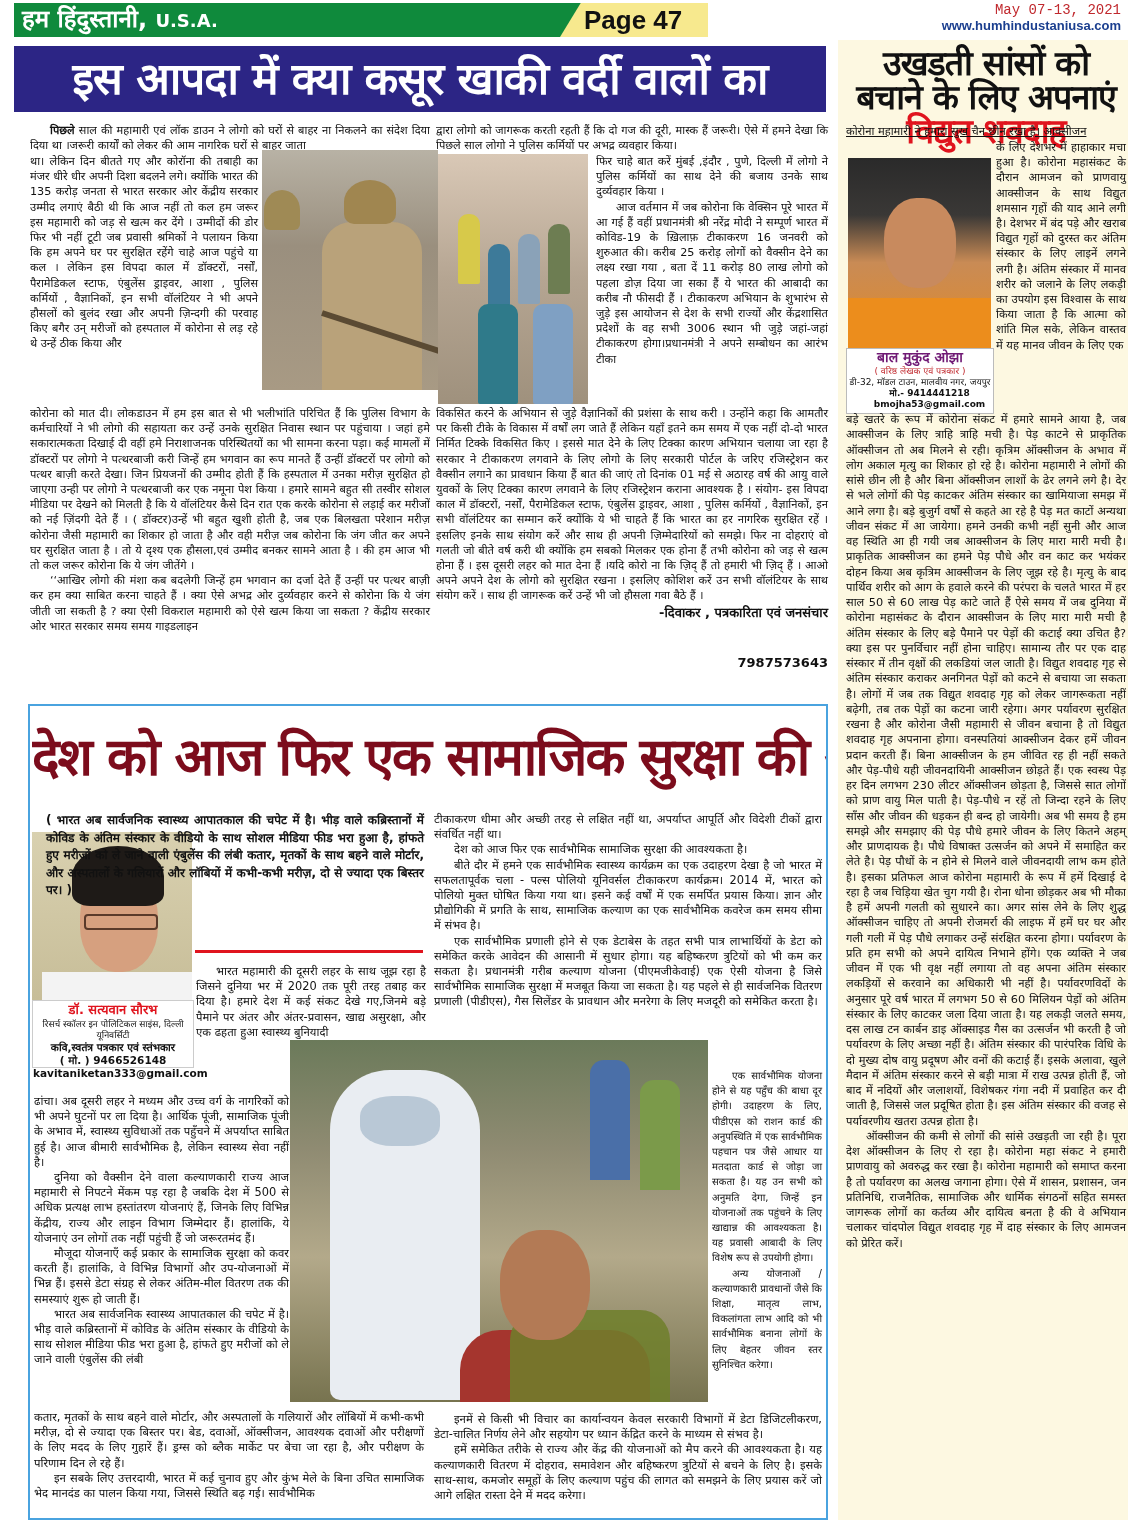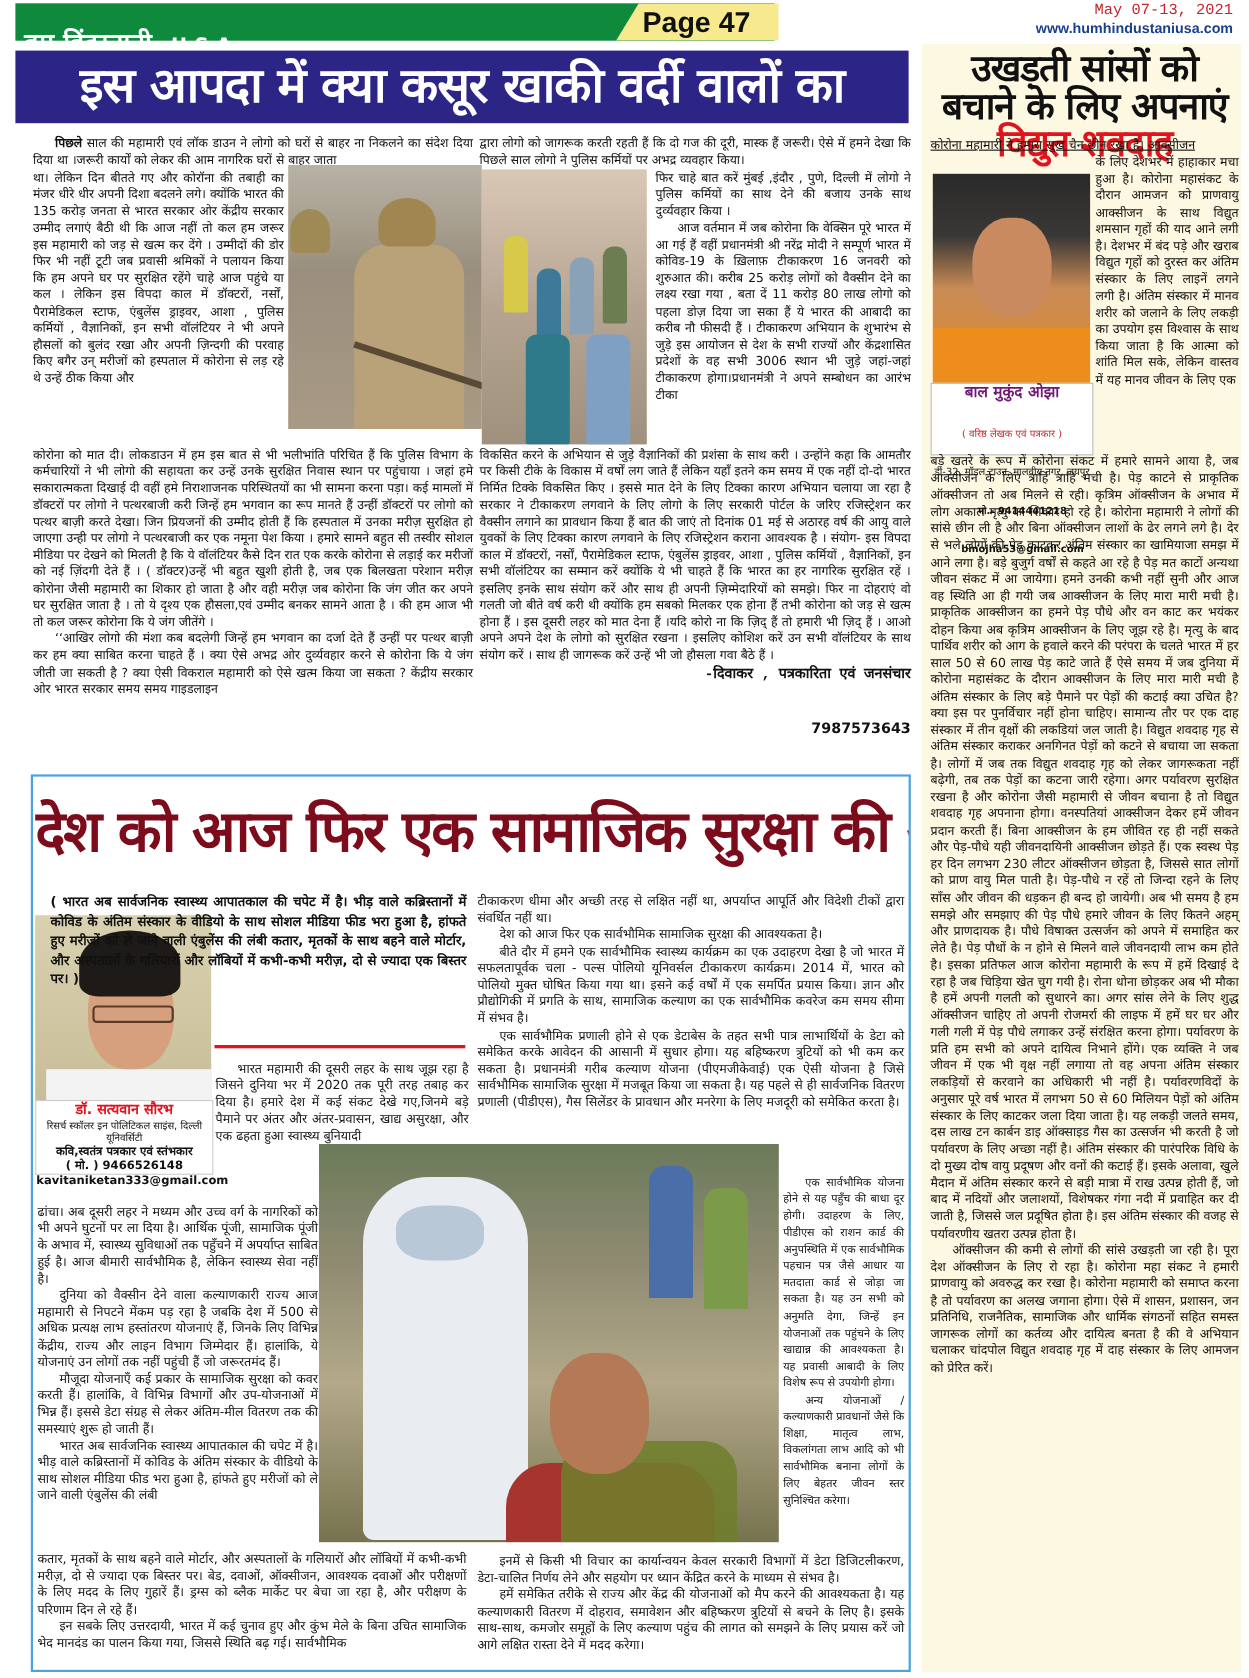--- a/index.html
+++ b/index.html
@@ -1,20 +1,20 @@
 <!DOCTYPE html>
 <html><head>
 <meta charset="utf-8">
 <style>
   html,body{margin:0;padding:0;background:#fff;}
   body{width:1135px;height:1525px;position:relative;overflow:hidden;font-family:"DejaVu Sans",sans-serif;color:#111;}
   .abs{position:absolute;}
   
   #masthead{left:14px;top:3px;width:690px;height:34px;background:#0f8a3c;}
-  #mast-title{left:22px;top:4px;color:#fff;font-weight:bold;font-size:24px;line-height:30px;white-space:nowrap;margin-top:20px;}
+  #mast-title{left:22px;top:4px;color:#fff;font-weight:bold;font-size:24px;line-height:30px;white-space:nowrap;}
   #mast-title .usa{font-size:18px;}
   #page-tab{left:560px;top:3px;width:148px;height:34px;background:#f7e98e;clip-path:polygon(14% 0,100% 0,100% 100%,0 100%);}
   #page-label{left:584px;top:4px;font-family:"Liberation Sans",sans-serif;font-weight:bold;font-size:26px;line-height:32px;color:#111;}
   #date{right:14px;top:2px;font-family:Liberation Mono, monospace;font-size:14px;color:#c0282d;text-align:right;}
   #site{right:14px;top:18px;font-family:"Liberation Sans",sans-serif;font-size:13px;color:#1b3f8f;font-weight:bold;}
   
   #hl1{left:14px;top:46px;width:812px;height:66px;background:#2c2585;color:#fff;font-weight:bold;font-size:44px;line-height:66px;text-align:center;white-space:nowrap;overflow:hidden;letter-spacing:-1px;}
   
   #rightcol{left:838px;top:40px;width:290px;height:1480px;background:#fdf8e1;}
   #hl3{left:845px;top:46px;width:282px;font-weight:bold;font-size:34px;line-height:34px;color:#111;letter-spacing:-1px;text-align:center;}
@@ -29,21 +29,21 @@
   #photo-police .b1{position:absolute;left:60px;top:72px;width:100px;height:168px;background:#b9a27a;border-radius:30px 30px 0 0;}
   #photo-police .h2{position:absolute;left:2px;top:40px;width:36px;height:40px;border-radius:50% 50% 6px 6px;background:#9f8a55;}
   #photo-police .stick{position:absolute;left:60px;top:160px;width:150px;height:6px;background:#5a4a33;transform:rotate(18deg);transform-origin:left;}
   #photo-crowd{left:438px;top:238px;width:150px;height:175px;background:linear-gradient(180deg,#d9c8b6 0%,#b5a592 50%,#9f917d 100%);}
   #photo-crowd .p{position:absolute;width:22px;height:70px;border-radius:10px 10px 2px 2px;}
   #portrait-ojha{left:848px;top:158px;width:143px;height:190px;background:linear-gradient(180deg,#2a2a2a 0%,#3a3836 30%,#c98b55 55%,#e08a2a 100%);}
   #portrait-ojha .face{position:absolute;left:36px;top:40px;width:72px;height:90px;border-radius:45%;background:#c88a5e;}
   #portrait-ojha .shirt{position:absolute;left:0;top:140px;width:143px;height:60px;background:#ec8d1c;}
   #caption-ojha{left:846px;top:348px;width:146px;height:64px;background:#fff;border:1px solid #bbb;text-align:center;}
   #caption-ojha .name{color:#701a75;font-weight:bold;font-size:14px;line-height:17px;}
-  #caption-ojha .sm{font-size:9px;line-height:11px;margin-top:24px;}
+  #caption-ojha .sm{font-size:9px;line-height:11px;}
   #caption-ojha .rd{color:#c0282d;}
   #caption-ojha .bold{font-weight:bold;padding-left:19px;}
   
   #box2{left:28px;top:704px;width:800px;height:816px;border:2px solid #4aa3df;box-sizing:border-box;background:#fff;}
   #hl2{left:32px;top:707px;width:794px;height:100px;color:#7c0c1c;font-weight:bold;font-size:52px;line-height:100px;text-align:center;white-space:nowrap;letter-spacing:-2px;overflow:hidden;}
   #standfirst{left:46px;top:812px;width:378px;font-size:12px;line-height:17.6px;font-weight:bold;text-align:justify;}
   #standfirst-rule{left:195px;top:950px;width:228px;height:3px;background:#e0141e;}
   #portrait-saurabh{left:32px;top:832px;width:160px;height:168px;background:linear-gradient(180deg,#d9d1b0 0%,#c7bd98 100%);}
   #portrait-saurabh .hair{position:absolute;left:40px;top:14px;width:92px;height:60px;border-radius:50% 50% 20% 20%;background:#1e1a17;}
   #portrait-saurabh .face{position:absolute;left:48px;top:40px;width:78px;height:100px;border-radius:45%;background:#d6a07f;}
@@ -104,21 +104,21 @@
   <div class="p" style="left:110px;top:70px;background:#6d7d52;"></div>
   <div class="p" style="left:40px;top:150px;width:40px;height:100px;background:#2f7a8a;"></div>
   <div class="p" style="left:95px;top:150px;width:40px;height:100px;background:#7fa0c3;"></div>
 </div>
 <div class="abs col" style="left:596px;top:154px;width:232px;">
   <p>फिर चाहे बात करें मुंबई ,इंदौर , पुणे, दिल्ली में लोगो ने पुलिस कर्मियों का साथ देने की बजाय उनके साथ दुर्व्यवहार किया  ।</p>
   <p class="ind">आज वर्तमान में जब कोरोना कि वेक्सिन पूरे भारत में आ गई हैं वहीं  प्रधानमंत्री श्री नरेंद्र मोदी ने सम्पूर्ण भारत में कोविड-19  के ख़िलाफ़ टीकाकरण 16 जनवरी को  शुरुआत की। करीब 25 करोड़ लोगों को वैक्सीन देने का  लक्ष्य रखा गया , बता दें 11 करोड़ 80 लाख लोगो को पहला  डोज़ दिया जा सका हैं  ये भारत की  आबादी का करीब नौ फीसदी हैं । टीकाकरण अभियान के शुभारंभ से जुड़े इस आयोजन से देश के सभी राज्यों और केंद्रशासित प्रदेशों के वह सभी 3006 स्थान भी जुड़े जहां-जहां टीकाकरण होगा।प्रधानमंत्री ने अपने सम्बोधन का आरंभ टीका</p>
 </div>
 <div class="abs col" style="left:436px;top:406px;width:392px;">
   <p>विकसित करने के अभियान से जुड़े वैज्ञानिकों की प्रशंसा के साथ  करी । उन्होंने कहा कि आमतौर पर किसी टीके के विकास में वर्षों लग जाते हैं लेकिन यहाँ इतने कम समय में एक नहीं दो-दो भारत निर्मित टिक्के विकसित किए । इससे मात देने के लिए टिक्का कारण अभियान चलाया जा रहा है  सरकार ने टीकाकरण  लगवाने के लिए  लोगो के लिए सरकारी पोर्टल के जरिए रजिस्ट्रेशन कर वैक्सीन लगाने का प्रावधान किया हैं  बात की जाएं तो दिनांक 01 मई से  अठारह वर्ष की आयु वाले युवकों के लिए टिक्का कारण लगवाने के लिए रजिस्ट्रेशन कराना आवश्यक है ।  संयोग- इस विपदा काल में डॉक्टरों, नर्सों, पैरामेडिकल स्टाफ, एंबुलेंस ड्राइवर, आशा  , पुलिस कर्मियों , वैज्ञानिकों, इन सभी वॉलंटियर का सम्मान  करें क्योंकि ये भी चाहते हैं कि भारत का हर नागरिक सुरक्षित रहें ।  इसलिए इनके साथ संयोग करें और साथ ही अपनी ज़िम्मेदारियों को समझे। फिर ना दोहराएं वो गलती जो बीते वर्ष करी थी क्योंकि हम सबको मिलकर एक होना हैं तभी कोरोना को जड़ से खत्म होना हैं ।  इस दूसरी लहर को मात देना हैं ।यदि कोरो ना कि ज़िद् हैं तो हमारी भी ज़िद् हैं ।  आओ अपने अपने देश के लोगो को सुरक्षित रखना । इसलिए कोशिश करें उन सभी वॉलंटियर के साथ संयोग करें  । साथ ही जागरूक करें उन्हें भी जो हौसला गवा बैठे हैं ।</p>
-  <p style="text-align:right;font-weight:bold;font-size:13px;line-height:18px;font-family:Liberation Mono, monospace;">-दिवाकर , पत्रकारिता एवं जनसंचार</p>
+  <p style="text-align:right;font-weight:bold;font-size:13px;line-height:18px;">-दिवाकर , पत्रकारिता एवं जनसंचार</p>
   <p style="text-align:right;font-weight:bold;font-size:13px;line-height:18px;margin-top:32px;">7987573643</p>
 </div>
 
 <div class="abs" id="rightcol"></div>
 <div class="abs" id="hl3">
   <span>उखड़ती सांसों को बचाने के लिए अपनाएं</span>
   <span class="red">विद्युत शवदाह</span>
 </div>
 <div class="abs col" style="left:846px;top:124px;width:280px;font-size:11.3px;text-decoration:underline;">
   <p>कोरोना महामारी ने हमारा सुख चैन छीन रखा है। आक्सीजन</p>

